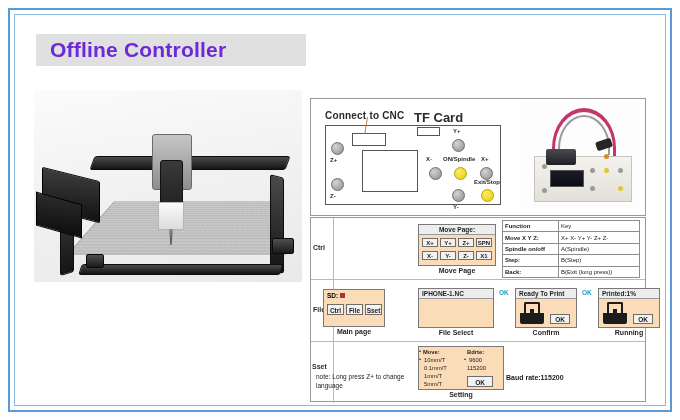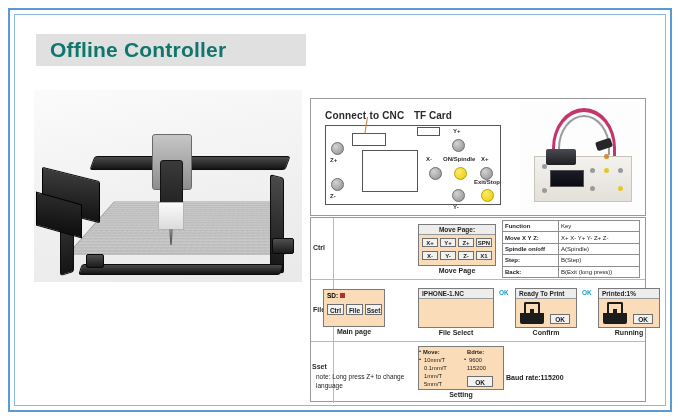--- a/index.html
+++ b/index.html
@@ -27,21 +27,21 @@
   }
 
   
   .title-bar {
     position: absolute; left: 14px; top: 12px;
     width: 270px; height: 32px;
     background: #e0e0e0;
     display: flex; align-items: center; padding-left: 14px;
   }
   .title-bar .title {
-    font-size: 21px; font-weight: bold; color: #0f766e;
+    font-size: 21px; font-weight: bold; color: #6d28d9;
     letter-spacing: 0.2px;
   }
 
   
   .cnc-photo {
     position: absolute; left: 12px; top: 68px;
     width: 268px; height: 192px;
     background: linear-gradient(170deg,#fbfbfb 0%,#f2f2f2 45%,#e9e9e9 100%);
     overflow: hidden;
   }
@@ -120,21 +120,21 @@
     width: 176px; height: 80px;
     border: 1px solid #565656; background: #ffffff;
   }
   .lbl-cnc {
     position: absolute; left: 303px; top: 88px;
     font-size: 10px; font-weight: bold; color: #2b2b2b;
     letter-spacing: .2px;
   }
   .lbl-tf {
     position: absolute; left: 392px; top: 88px;
-    font-size: 10px; font-weight: bold; color: #2b2b2b;
+    font-size: 13px; font-weight: bold; color: #2b2b2b;
   }
   .port-cnc {
     position: absolute; left: 330px; top: 111px;
     width: 34px; height: 13px; border: 1px solid #555; background: #fff;
   }
   .port-tf {
     position: absolute; left: 395px; top: 105px;
     width: 23px; height: 9px; border: 1px solid #555; background: #fff;
   }
   .leader {

